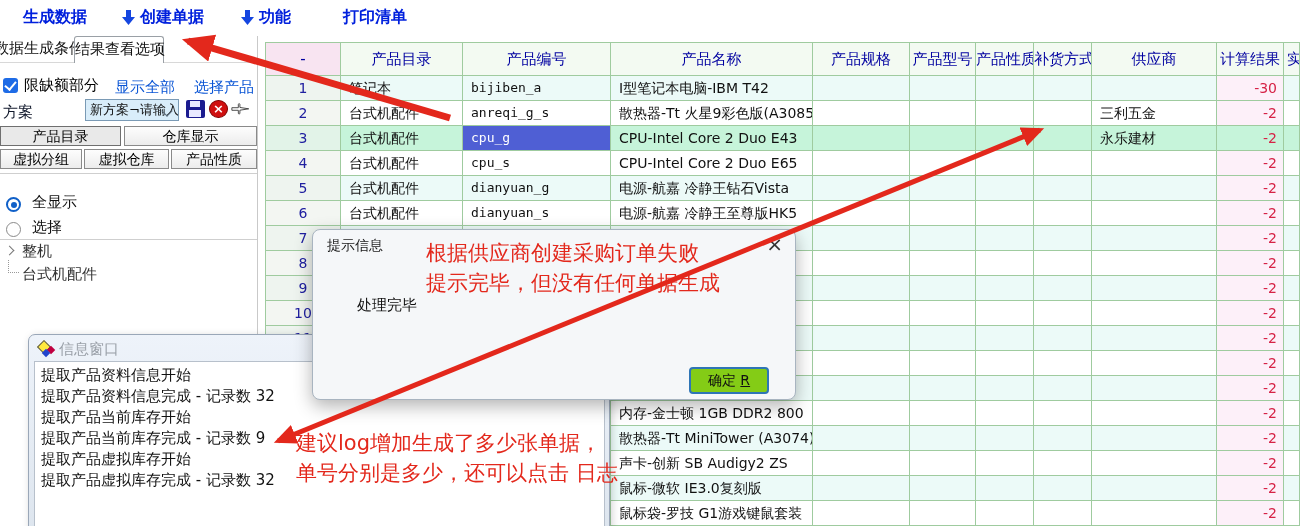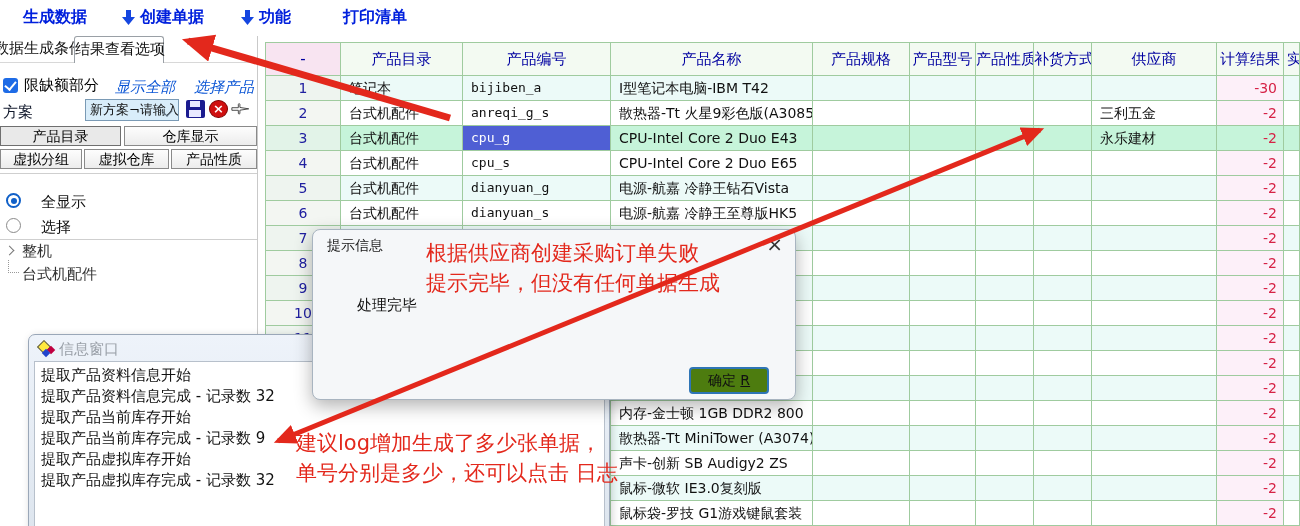--- a/index.html
+++ b/index.html
@@ -17,39 +17,39 @@
               border-right:1px solid #c9c9c9;box-sizing:border-box;}
   .tabstrip{position:absolute;left:0;top:0;width:258px;height:26px;border-bottom:1px solid #d8d8d8;}
   .tab{position:absolute;top:0;height:25px;line-height:25px;font-size:15px;color:#111;white-space:nowrap;}
   .tab.inactive{left:-6px;overflow:hidden;width:80px;}
   .tab.active{left:74px;width:88px;text-align:center;background:#fff;border:1px solid #9aa0a6;
               border-bottom:none;border-radius:3px 3px 0 0;height:26px;z-index:2;}
   .chk-row{position:absolute;left:3px;top:40px;display:flex;align-items:center;gap:6px;font-size:15px;}
   .checkbox{width:15px;height:15px;background:#1e6be6;border-radius:3px;position:relative;flex:0 0 auto;}
   .checkbox:after{content:"";position:absolute;left:4px;top:1px;width:5px;height:9px;
                   border:solid #fff;border-width:0 2px 2px 0;transform:rotate(40deg);}
-  .plink{position:absolute;top:42px;font-size:15px;color:var(--link-blue);cursor:pointer;white-space:nowrap;font-style:italic;}
+  .plink{position:absolute;top:42px;font-size:15px;color:var(--link-blue);cursor:pointer;white-space:nowrap;}
   .scheme-label{position:absolute;left:3px;top:67px;font-size:15px;color:#0f172a;}
   .combo{position:absolute;left:85px;top:63px;width:94px;height:22px;background:#d9edfa;
          border:1px solid #7a9ab5;box-sizing:border-box;font-size:13px;line-height:20px;
          padding:0 16px 0 4px;white-space:nowrap;overflow:hidden;color:#111;}
   .combo-chevron{position:absolute;left:163px;top:71px;width:7px;height:7px;
                  border:solid #5a6b7a;border-width:0 0 1.6px 1.6px;transform:rotate(-45deg);}
   .mini-icon{position:absolute;top:64px;width:19px;height:18px;cursor:pointer;}
   .floppy{background:#1b1b8f;border-radius:2px;}
   .floppy:before{content:"";position:absolute;left:4px;top:1px;width:10px;height:6px;background:#e8e8ff;}
   .floppy:after{content:"";position:absolute;left:3px;top:10px;width:12px;height:7px;background:#e8e8ff;}
   .redx{background:#d01010;border-radius:50%;border:1px solid #7d0000;box-sizing:border-box;
         color:#fff;font-size:13px;font-weight:bold;text-align:center;line-height:15px;}
   .pbtn{position:absolute;height:20px;box-sizing:border-box;border:1px solid #8a8a8a;
         background:linear-gradient(#fdfdfd,#ececec);font-size:14px;color:#000;text-align:center;
         line-height:18px;cursor:pointer;white-space:nowrap;overflow:hidden;}
   .pbtn.pressed{background:#e9e9e9;border-color:#6f6f6f;}
   .divider{position:absolute;left:0;width:257px;height:1px;background:#cfcfcf;}
-  .radio-row{position:absolute;left:6px;display:flex;align-items:flex-start;gap:20px;font-size:15px;color:#111;}
+  .radio-row{position:absolute;left:6px;display:flex;align-items:flex-end;gap:11px;font-size:15px;color:#111;}
   .radio{width:15px;height:15px;border-radius:50%;box-sizing:border-box;border:1px solid #8a8a8a;background:#fff;position:relative;flex:0 0 auto;}
   .radio.sel{border:2px solid #1060c8;}
   .radio.sel:after{content:"";position:absolute;left:2.5px;top:2.5px;width:6px;height:6px;border-radius:50%;background:#1060c8;}
   .tree-item{position:absolute;left:22px;font-size:15px;color:#333;white-space:nowrap;}
   .tree-chevron{position:absolute;left:6px;width:6px;height:6px;border:solid #777;
                 border-width:1.6px 1.6px 0 0;transform:rotate(45deg);}
   .tree-elbow{position:absolute;left:8px;width:10px;height:12px;border-left:1px dotted #999;border-bottom:1px dotted #999;}
 
   
   .grid{position:absolute;left:265px;top:42px;width:1035px;background:#fff;
@@ -88,21 +88,21 @@
   .log-line{font-size:15px;color:#111;line-height:21px;white-space:nowrap;}
 
   
   .dialog{position:absolute;left:312px;top:229px;width:484px;height:171px;background:#f5f7f9;
           border:1px solid #a8b4c0;border-radius:8px;box-shadow:0 6px 18px rgba(0,0,0,.3);
           box-sizing:border-box;z-index:10;padding-left:12px;}
   .dlg-title{position:absolute;left:14px;top:7px;font-size:14px;color:#1a1a1a;}
   .dlg-close{position:absolute;right:12px;top:2px;font-size:20px;color:#333;cursor:pointer;
              font-family:"DejaVu Sans",sans-serif;}
   .dlg-body{position:absolute;left:44px;top:46px;font-size:15px;color:#111;margin-top:20px;}
-  .dlg-ok{position:absolute;left:376px;top:137px;width:80px;height:27px;background:#4d7c0f;
+  .dlg-ok{position:absolute;left:376px;top:137px;width:80px;height:27px;background:#84cc16;
           border:2px solid #2e75b6;border-radius:4px;font-size:14px;color:#111;text-align:center;
           line-height:23px;cursor:pointer;box-sizing:border-box;}
   .dlg-ok u{text-decoration:underline;}
 
   
   .overlay{position:absolute;left:0;top:0;width:1300px;height:526px;z-index:20;pointer-events:none;}
   .red-note{position:absolute;z-index:21;color:var(--annotation-red);font-size:21px;line-height:30px;
             white-space:nowrap;pointer-events:none;}
 </style>
 </head>

